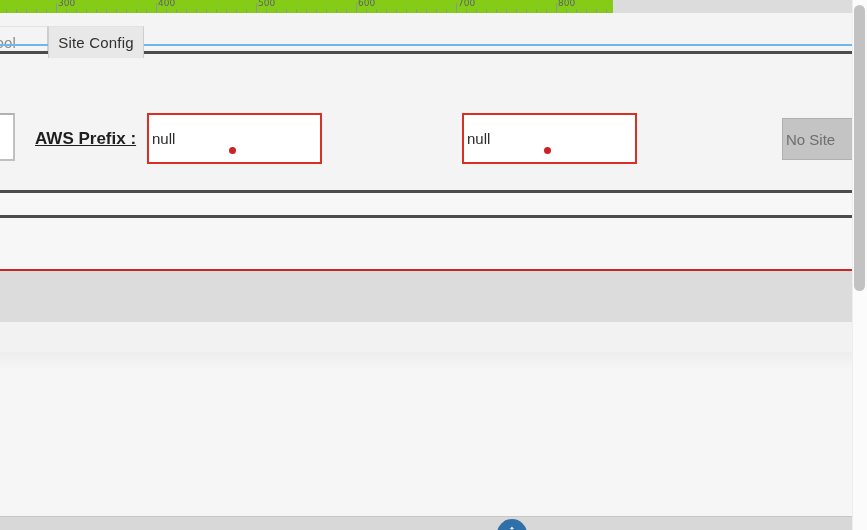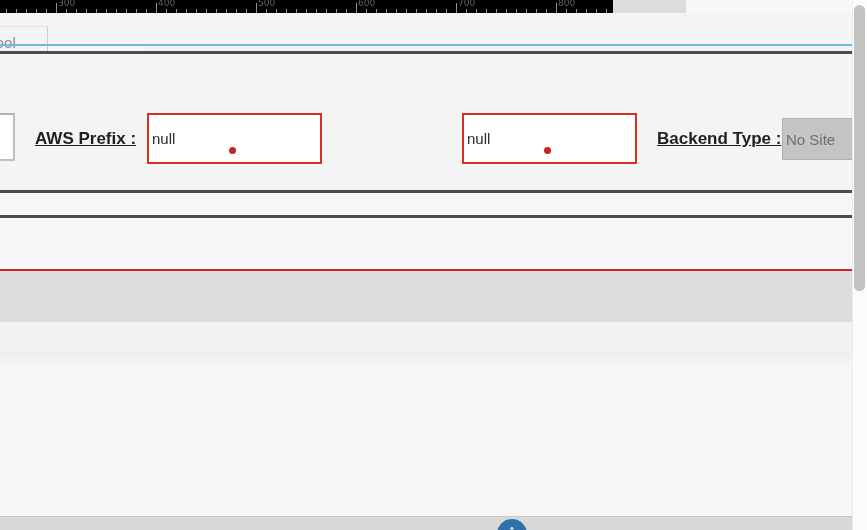--- a/index.html
+++ b/index.html
@@ -14,22 +14,22 @@
     background: #f7f7f7;
     font-family: "Liberation Sans", sans-serif;
     position: relative;
     -webkit-font-smoothing: antialiased;
   }
 
   
   .ruler {
     position: absolute;
     left: 0; top: 0;
-    width: 686px; height: 13px;
-    background: #000000;
+    width: 867px; height: 13px;
+    background: #84cc16;
     border-bottom: 1px solid #b9bcc4;
     overflow: hidden;
   }
   .ruler-right-pad {
     position: absolute;
     left: 613px; top: 0;
     width: 254px; height: 13px;
     background: #dcdcdc;
   }
   .tick {
@@ -295,20 +295,23 @@
       <div class="ruler-label" style="left: 458px;">700</div>
       <div class="ruler-label" style="left: 558px;">800</div>
     </div>
 </div>
 
 <div class="tabbar">
   <div class="tab-filler"></div>
   <div class="tab tab-inactive">
     <span>y Tool</span>
   </div>
+  <div class="tab tab-active">
+    <span>Site Config</span>
+  </div>
 </div>
 <div class="tab-underline"></div>
 <div class="rule-dark" style="top:51px;"></div>
 
 <div class="form-area">
 
   <div class="input-box input-plain" style="left:-18px; top:59px; width:33px; height:48px;">
     <span></span>
   </div>
 
@@ -316,21 +319,20 @@
   <div class="input-box input-error" style="left:147px; top:59px; width:175px; height:51px;">
     <span>null</span>
   </div>
   <div class="err-dot" style="left:229px; top:93px;"></div>
 
   <div class="input-box input-error" style="left:462px; top:59px; width:175px; height:51px;">
     <span>null</span>
   </div>
   <div class="err-dot" style="left:544px; top:93px;"></div>
 
-  <div class="field-label" style="left:657px; top:76px;">Backend Type :</div>
   <div class="input-box input-disabled" style="left:782px; top:64px; width:96px; height:42px;">
     <span>No Site</span>
   </div>
 </div>
 
 <div class="rule-dark" style="top:190px;"></div>
 <div class="rule-dark" style="top:215px;"></div>
 
 <div class="rule-red"></div>
 <div class="gray-band">

